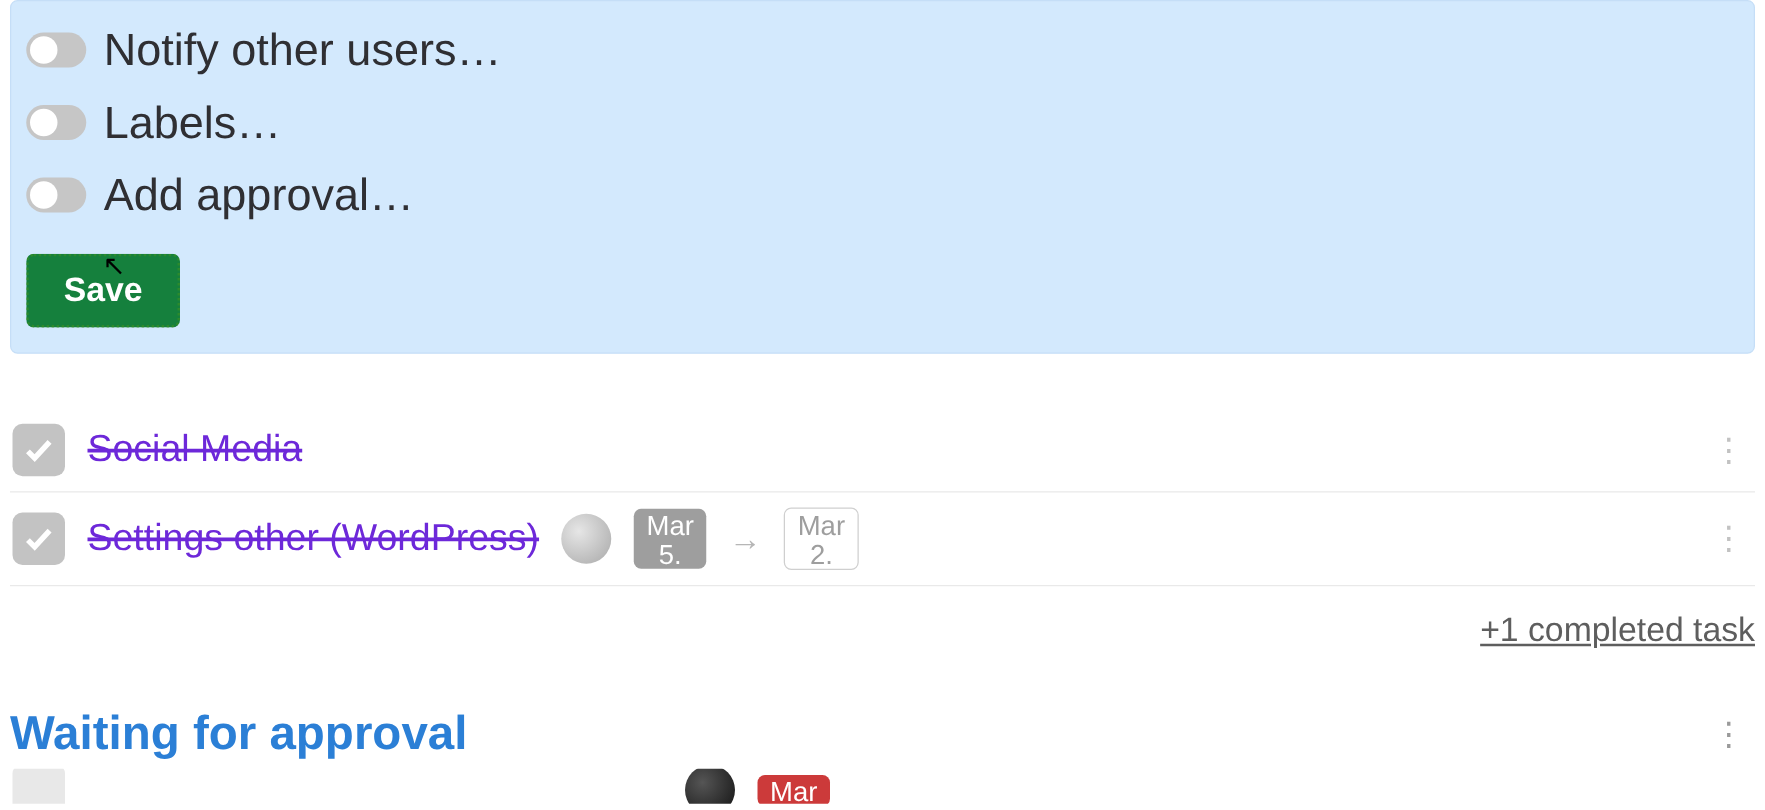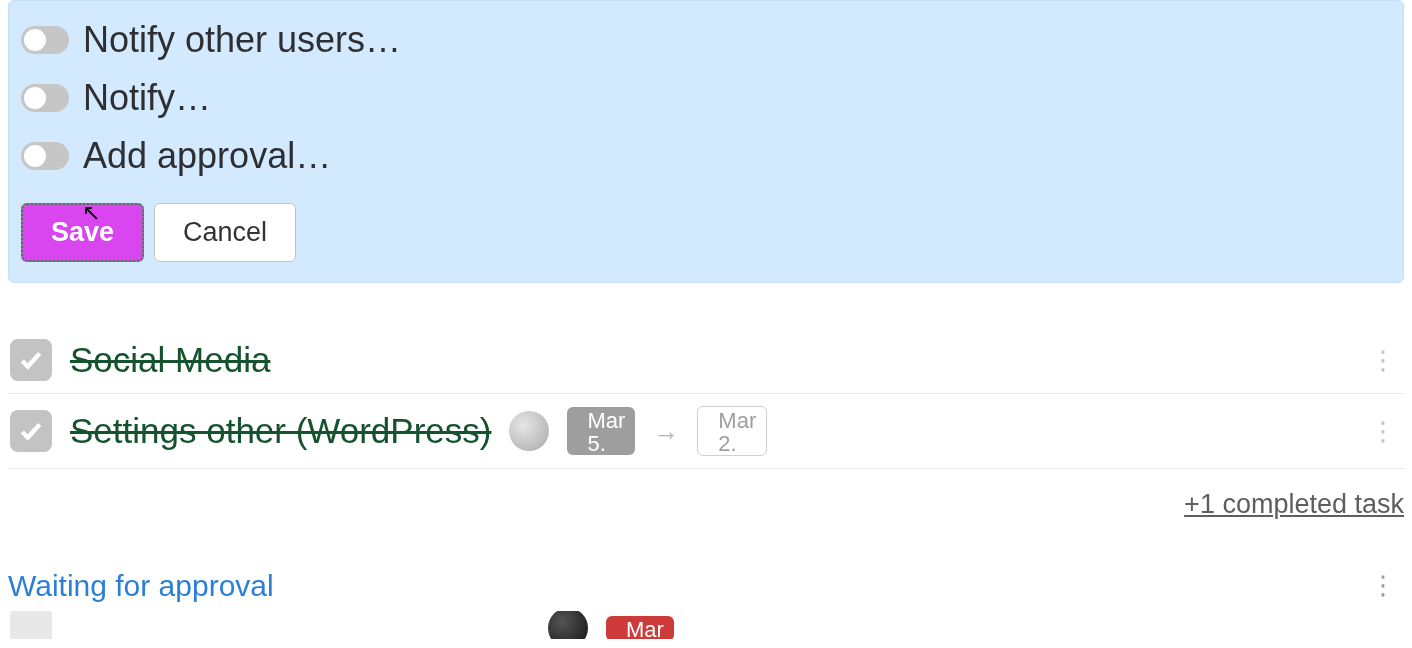--- a/index.html
+++ b/index.html
@@ -36,21 +36,21 @@
     border-radius: 50%;
   }
   .actions { display: flex; gap: 10px; margin-top: 18px; }
   .btn {
     font-size: 27px;
     padding: 12px 28px;
     border-radius: 6px;
     cursor: pointer;
   }
   .btn-save {
-    background: #d946ef;
+    background: #15803d;
     color: #fff;
     border: 2px dotted #2d8a2d;
     font-weight: 600;
   }
   .btn-cancel {
     background: #fff;
     color: #333;
     border: 1px solid #c3c3c3;
   }
   .cursor {
@@ -78,37 +78,38 @@
     width: 42px; height: 42px;
     background: #c3c3c3;
     border-radius: 8px;
     display: flex; align-items: center; justify-content: center;
     flex: 0 0 42px;
     cursor: pointer;
   }
   .checkbox svg { width: 26px; height: 26px; fill: none; stroke: #fff; stroke-width: 4; }
   .checkbox.empty { background: #e4e4e4; }
   .task-title {
-    font-size: 35px;
-    color: #14532d;
+    font-size: 30px;
+    color: #6d28d9;
     text-decoration: line-through;
   }
   .avatar {
     width: 40px; height: 40px;
     border-radius: 50%;
     background: radial-gradient(circle at 35% 35%, #e6e6e6, #a8a8a8);
     flex: 0 0 40px;
   }
   .date-chip {
     display: inline-flex;
     flex-direction: column;
+    align-items: center;
     background: #9e9e9e;
     color: #fff;
     border-radius: 6px;
-    padding: 2px 10px 0 20px;
+    padding: 2px 10px 0 10px;
     line-height: 1.05;
   }
   .date-chip.outlined {
     background: #fff;
     color: #9e9e9e;
     border: 1px solid #cfcfcf;
   }
   .date-chip.red { background: #cc3a3a; color: #fff; }
   .date-chip .mon { font-size: 22px; font-weight: 500; }
   .date-chip .day { font-size: 22px; }
@@ -132,22 +133,22 @@
     cursor: pointer;
   }
 
   .section-header {
     display: flex;
     align-items: center;
     justify-content: space-between;
     padding: 36px 8px 6px 8px;
   }
   .section-title {
-    font-size: 30px;
-    font-weight: 400;
+    font-size: 38px;
+    font-weight: 700;
     color: #2b7fd6;
   }
   .section-menu {
     color: #9a9a9a;
     font-size: 26px;
     cursor: pointer;
     padding: 4px 8px;
   }
 
   .partial-row {
@@ -170,32 +171,31 @@
   <div class="toggle-row">
     <div class="toggle">
         <div class="knob"></div>
       </div>
     <span>Notify other users…</span>
   </div>
   <div class="toggle-row">
     <div class="toggle">
         <div class="knob"></div>
       </div>
-    <span>Notify…</span>
+    <span>Labels…</span>
   </div>
   <div class="toggle-row">
     <div class="toggle">
         <div class="knob"></div>
       </div>
     <span>Add approval…</span>
   </div>
 
   <div class="actions">
     <button class="btn btn-save">Save</button>
-    <button class="btn btn-cancel">Cancel</button>
   </div>
 </div>
 
 <span class="cursor">↖︎</span>
 
 <div class="tasks-area">
   <div class="gap"></div>
 
   <div class="task-row">
     <div class="checkbox">

